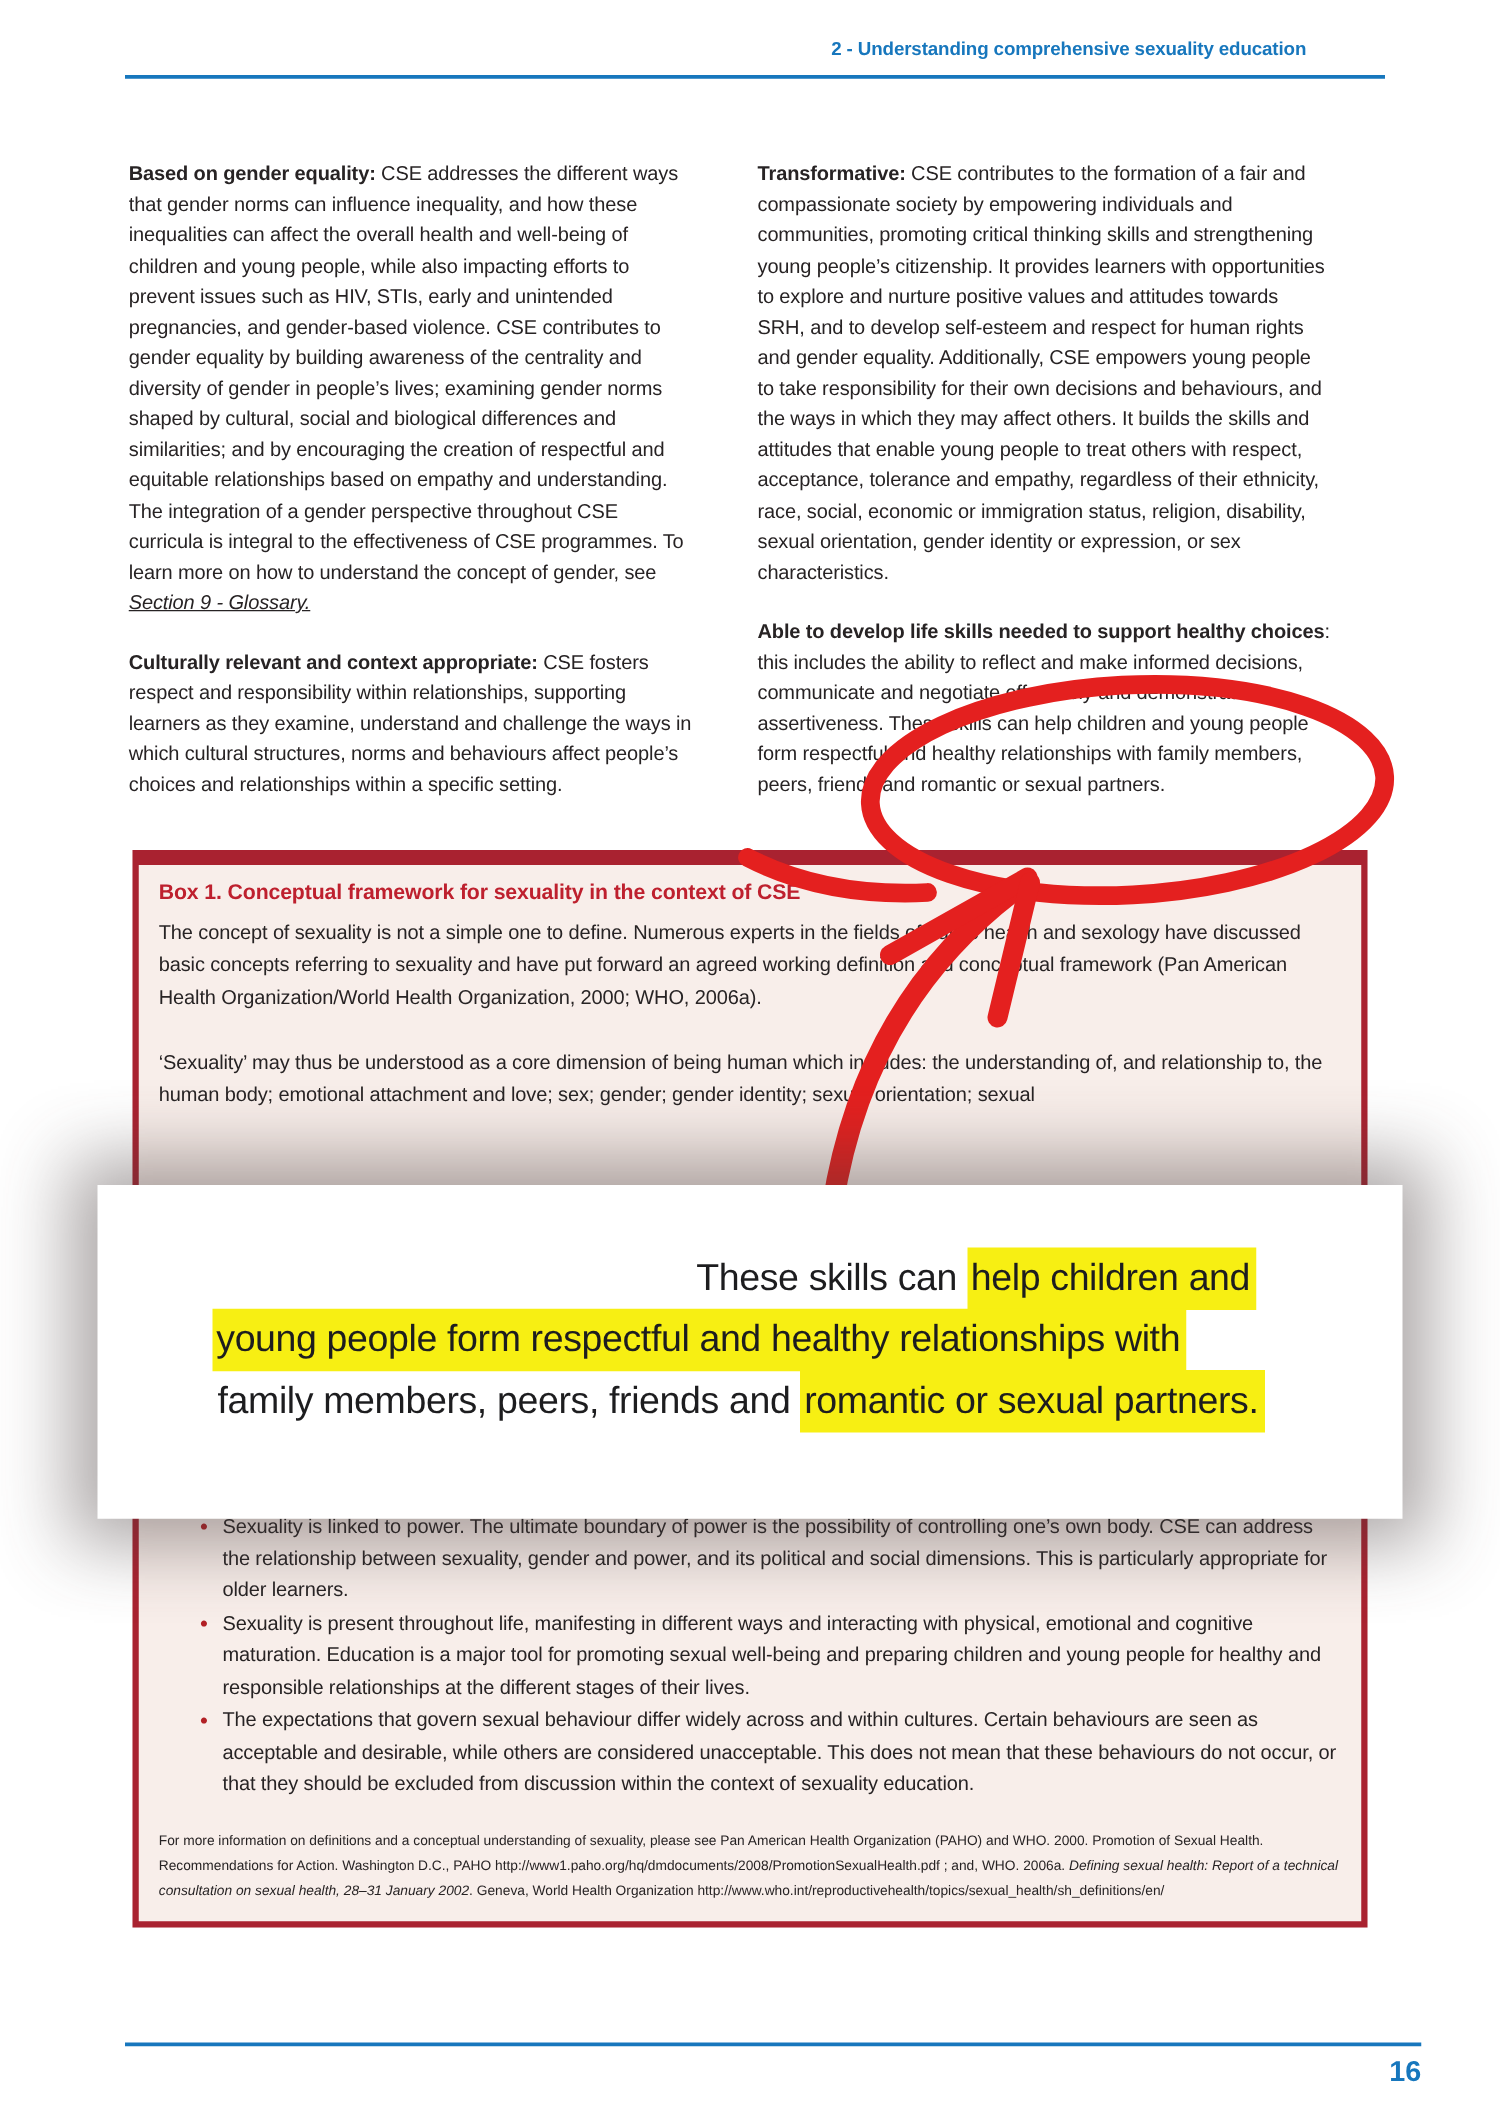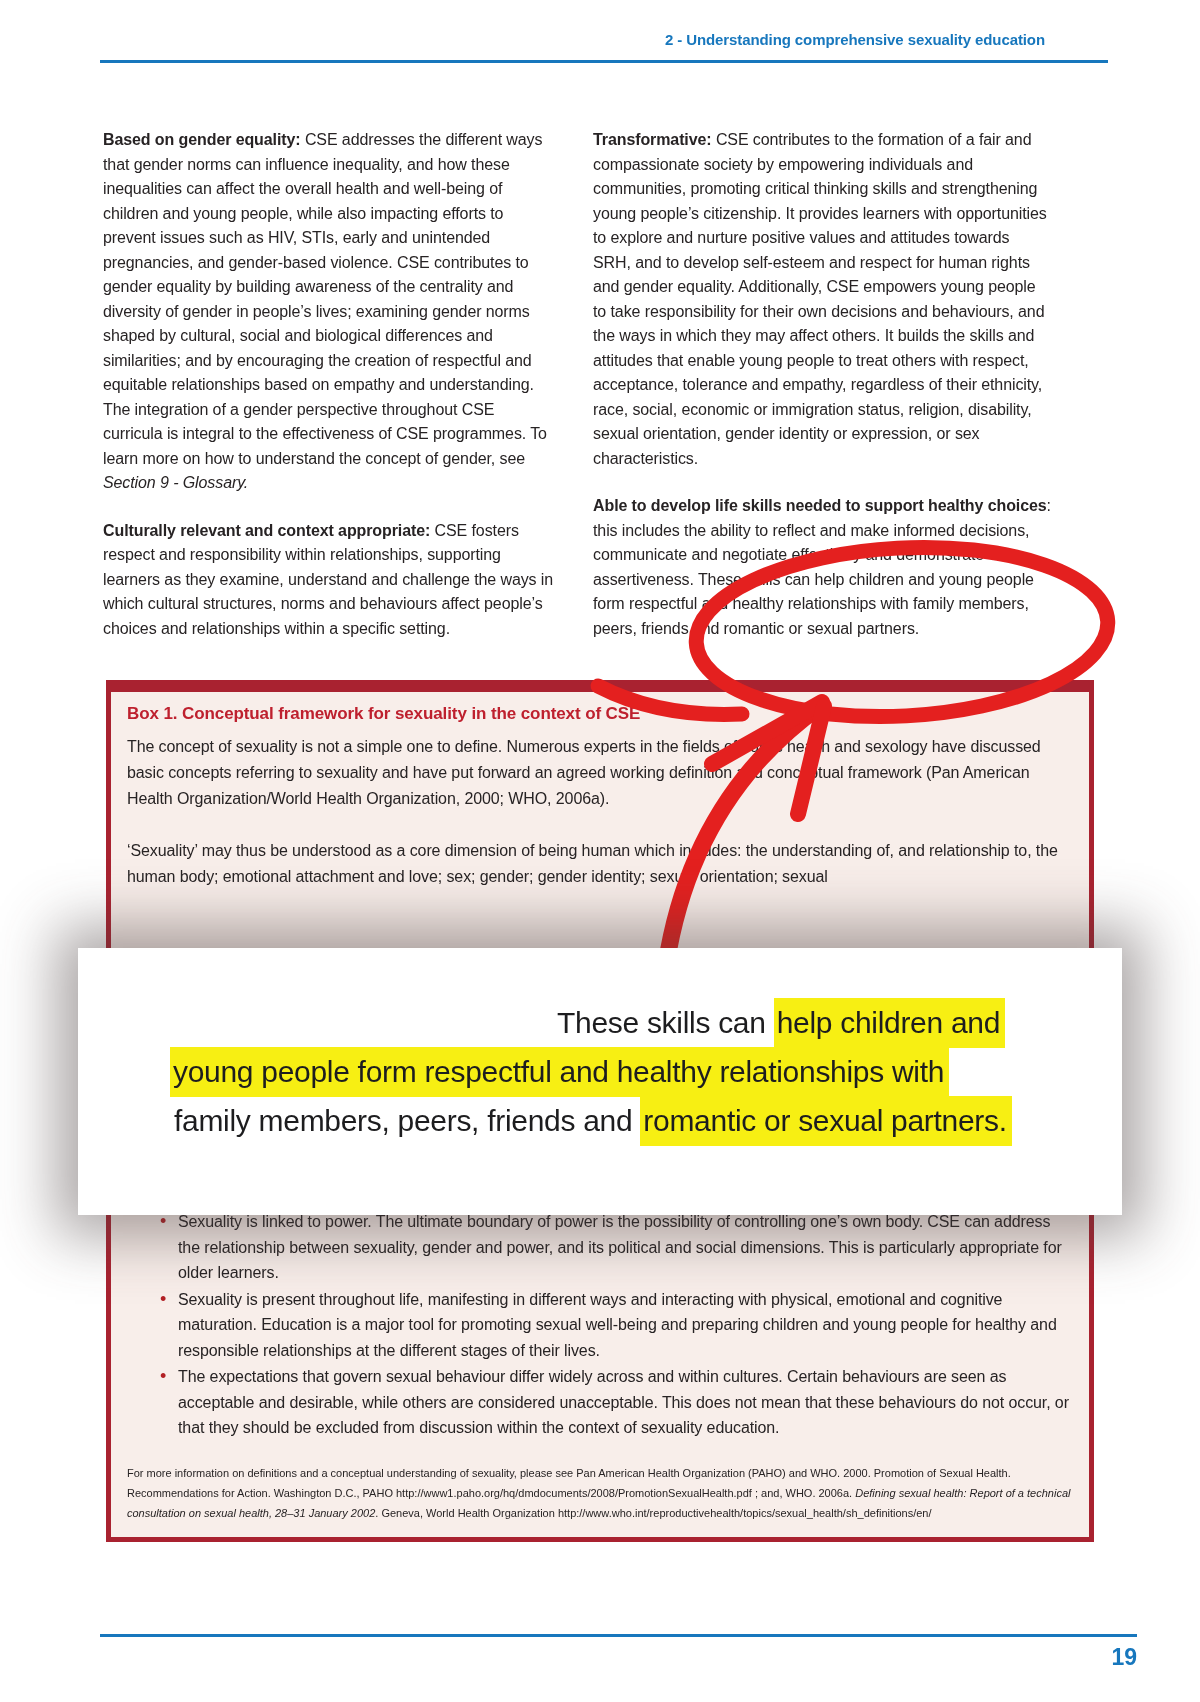--- a/index.html
+++ b/index.html
@@ -10,25 +10,25 @@
   }
   
   .header-text {
     position:absolute; top:31px; left:100px; width:945px; text-align:right;
     color:#1777bd; font-weight:bold; font-size:15px; letter-spacing:-0.1px;
   }
   .header-rule { position:absolute; left:100px; top:60px; width:1008px; height:3px; background:#1777bd; }
   
   .col { position:absolute; top:128px; font-size:16px; line-height:24.5px; letter-spacing:-0.1px; }
   .col-left  { left:103px; width:455px; }
-  .col-right { left:593px; width:458px; }
+  .col-right { left:606px; width:458px; }
   .col p { margin:0; }
   .col p + p { margin-top:23px; }
   .col b { font-weight:bold; }
-  .col i { font-style:italic; }
+  .col i { font-style:italic;text-decoration:underline; }
   
   .box1 {
     position:absolute; left:106px; top:680px; width:988px; box-sizing:border-box;
     background:#f8eeea; border:5px solid #a92230; border-top-width:12px;
     padding:12px 16px 14px 16px; font-size:16px; line-height:26px; letter-spacing:-0.1px;
   }
   .box-title { color:#be202e; font-weight:bold; font-size:17px; line-height:20px; margin:0 0 10px 0; }
   .box-p { margin:0; }
   .box-p2 { margin-top:26px; height:52px; overflow:hidden; }
   .box-spacer { height:318px; }
@@ -100,15 +100,15 @@
     </g>
   </svg>
 
   <div class="callout">
     <div class="cl l1"><span>These skills can </span><span class="hl">help children and</span></div>
     <div class="cl l2"><span class="hl">young people form respectful and healthy relationships with</span></div>
     <div class="cl l3"><span>family members, peers, friends and </span><span class="hl">romantic or sexual partners.</span></div>
   </div>
 
   <div class="footer-rule"></div>
-  <div class="page-number">19</div>
+  <div class="page-number">16</div>
 
 </div>
 
 </body></html>

